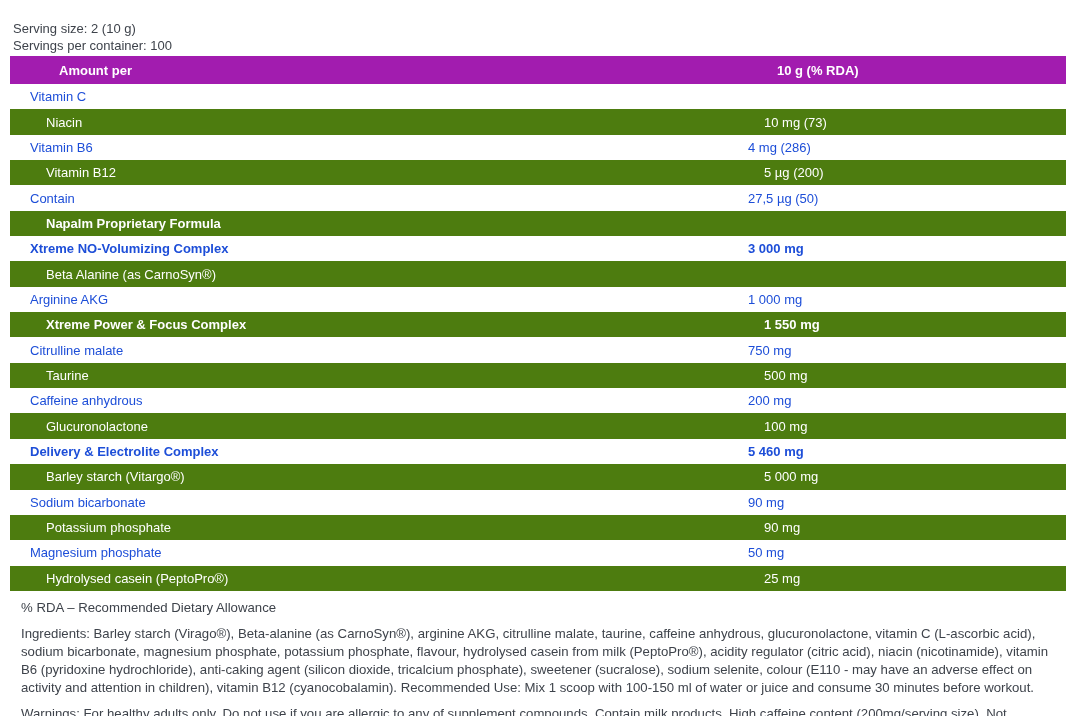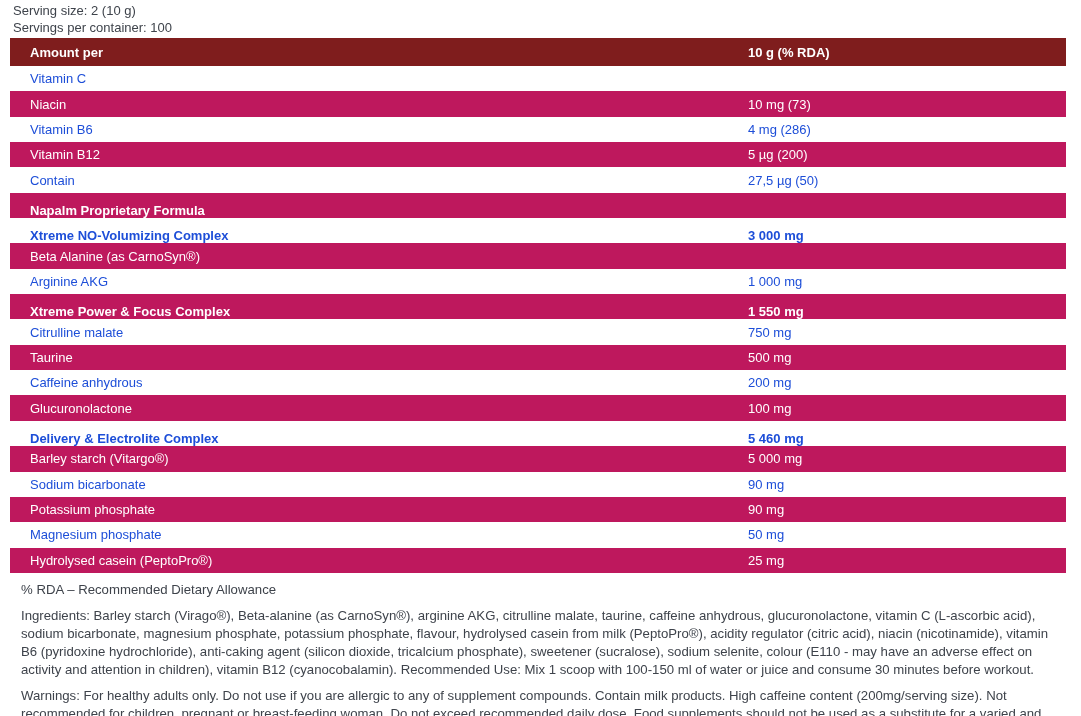--- a/index.html
+++ b/index.html
@@ -5,47 +5,49 @@
   * { box-sizing: border-box; }
   html, body { margin: 0; padding: 0; }
   body {
     width: 1081px; height: 716px;
     background: #ffffff;
     font-family: "Liberation Sans", sans-serif;
     color: #3e434b;
     overflow: hidden;
   }
   .top-info {
-    margin: 2px 0 2px 13px;
+    margin: 20px 0 2px 13px;
     font-size: 13px;
     line-height: 17px;
   }
   .facts-table {
     margin: 0 15px 0 10px;
     width: 1056px;
   }
   .t-row {
     display: flex;
     align-items: center;
     height: 25.35px;
     font-size: 13px;
     color: #1d4ed8;
     background: #ffffff;
   }
   .t-row.dark {
-    background: #be185d;
+    background: #4d7c0f;
     color: #ffffff;
+    padding-left: 16px;
   }
   .t-row.header {
-    background: #7f1d1d;
+    background: #a21caf;
     color: #ffffff;
     height: 28px;
     font-weight: bold;
+    padding-left: 29px;
   }
-  .t-row.bold { font-weight: bold; align-items: flex-end; }
+  .t-row.bold { font-weight: bold; }
   .c-name {
     flex: 0 0 738px;
     padding-left: 20px;
     white-space: nowrap;
     overflow: hidden;
   }
   .c-value {
     flex: 1 1 auto;
     white-space: nowrap;
   }

